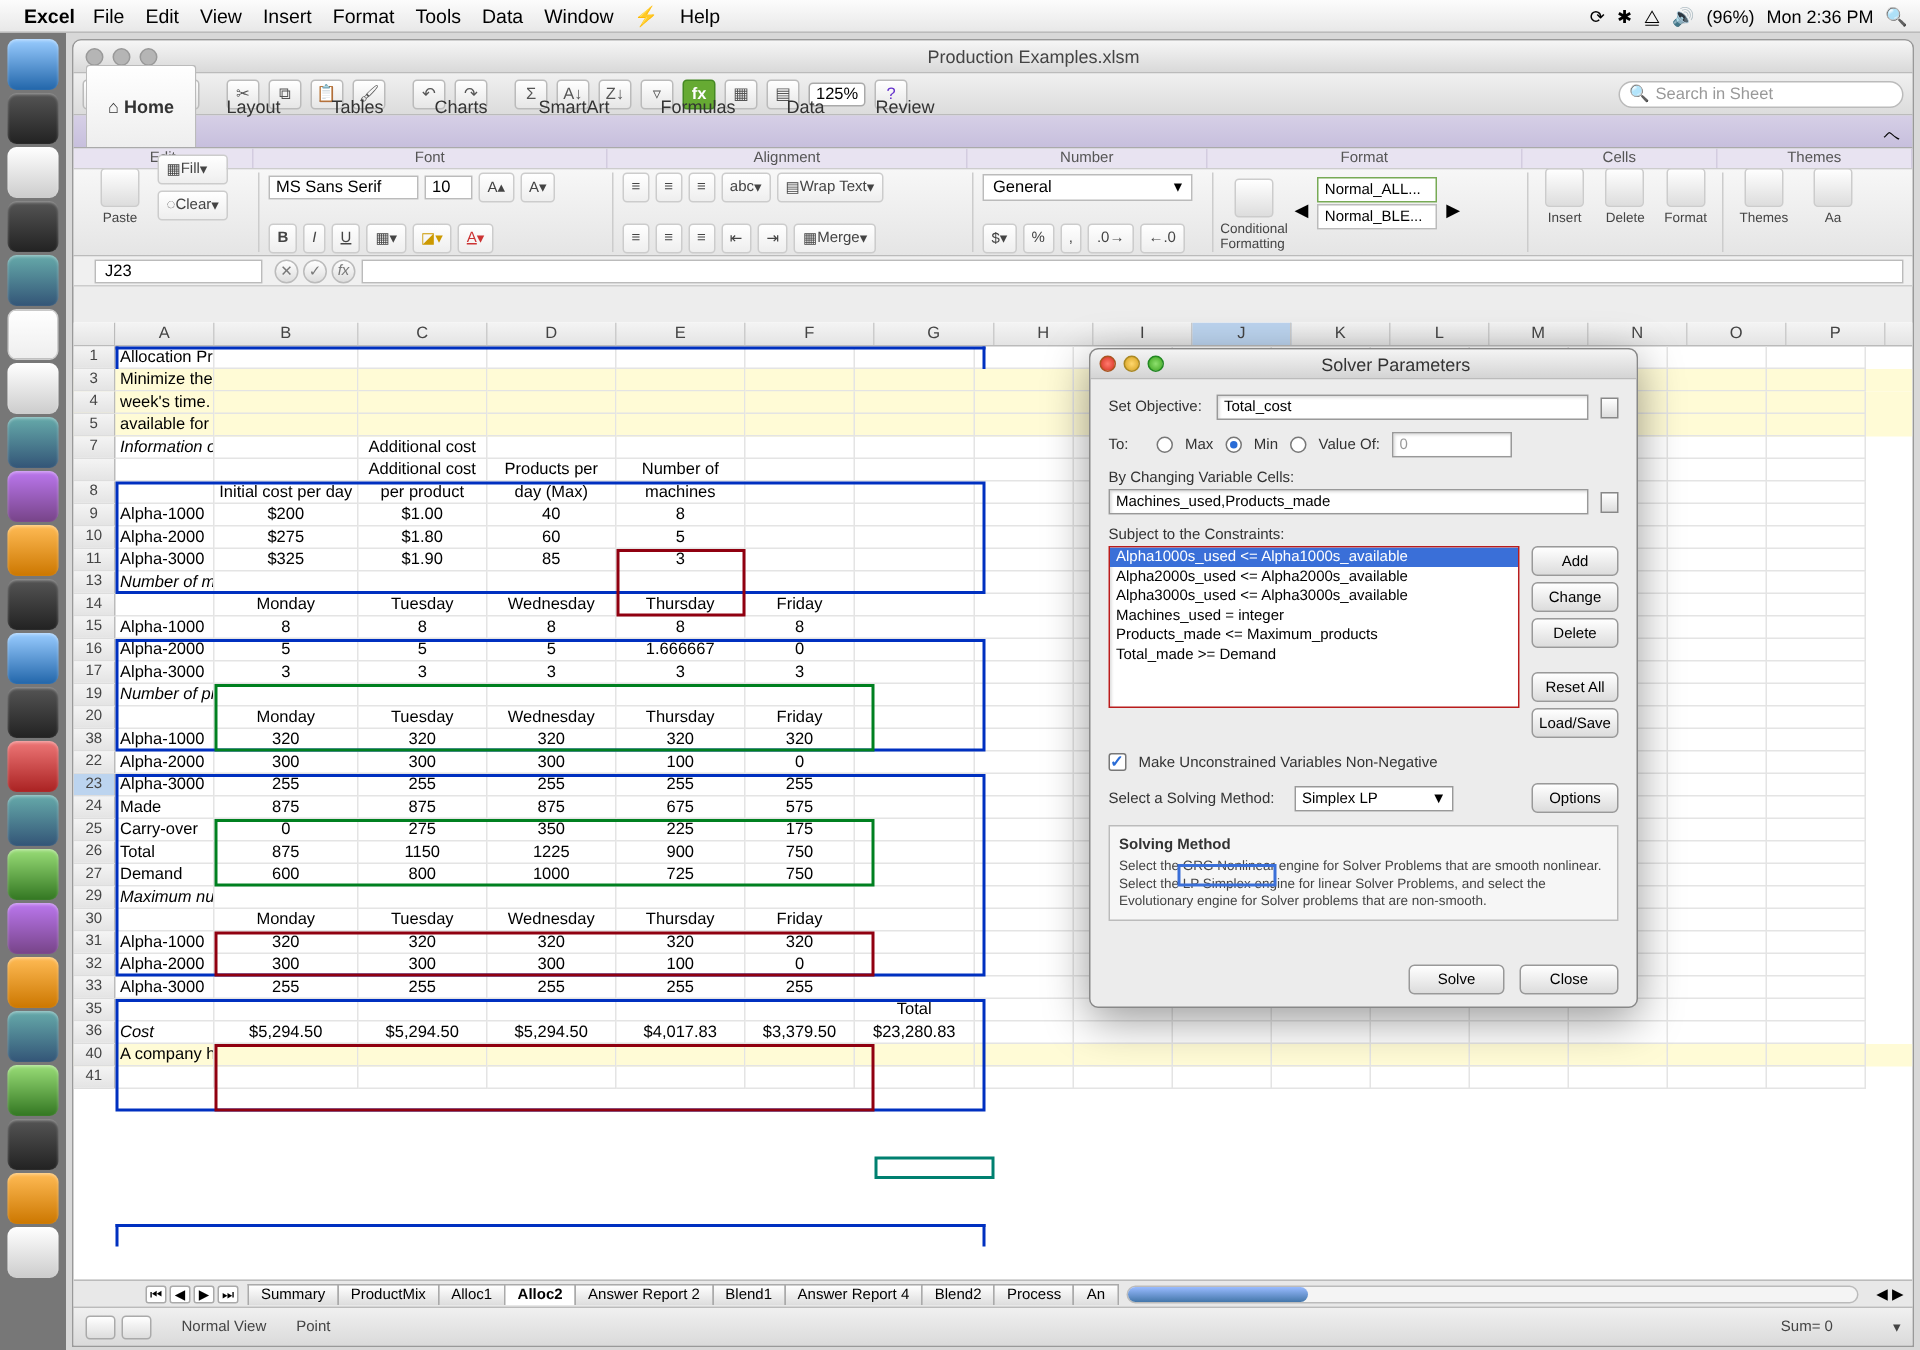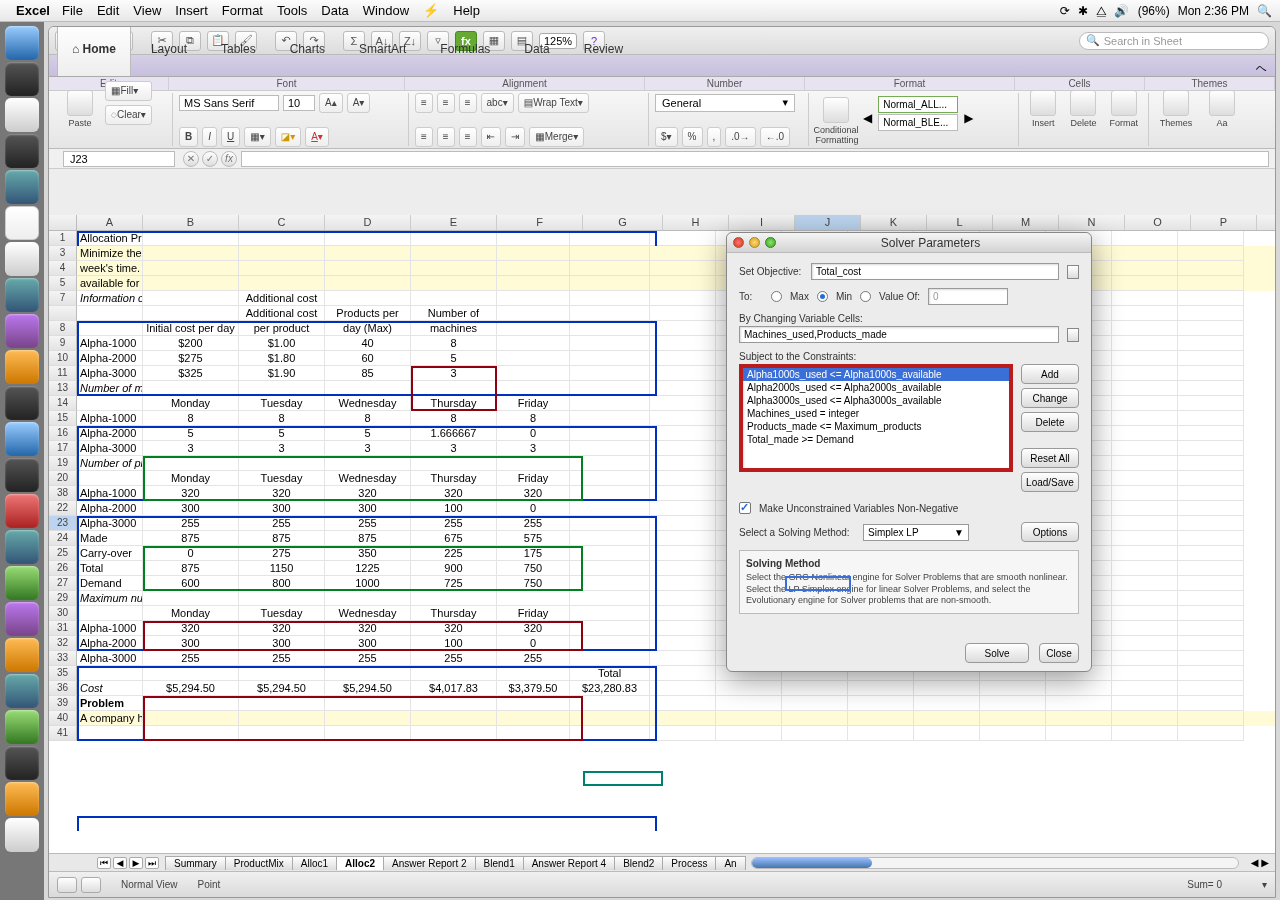--- a/index.html
+++ b/index.html
@@ -149,21 +149,21 @@
   box-shadow:inset 1px 1px 2px rgba(0,0,0,.15);}
 .solver .rowline{display:flex;align-items:center;gap:8px;margin-bottom:8px;}
 .radio{width:11px;height:11px;border:1px solid #777;border-radius:50%;display:inline-block;
   background:#fff;position:relative;}
 .radio.checked::after{content:"";position:absolute;left:2px;top:2px;width:5px;height:5px;
   border-radius:50%;background:#2a6cd6;}
 .checkbox{width:12px;height:12px;border:1px solid #777;background:#fff;display:inline-block;
   position:relative;border-radius:2px;}
 .checkbox.checked::after{content:"✓";position:absolute;left:0;top:-2px;color:#2a6cd6;
   font-size:11px;font-weight:bold;}
-.solver .constraints{border:4px solid #b91c1c;background:#fff;height:108px;overflow:auto;
+.solver .constraints{border:1px solid #b91c1c;background:#fff;height:108px;overflow:auto;
   font-size:10px;box-shadow:inset 1px 1px 2px rgba(0,0,0,.15);}
 .solver .constraints div{padding:1px 4px;}
 .solver .constraints div.sel{background:#3a6fd8;color:#fff;}
 .solver .sbtn{width:58px;height:20px;border:1px solid #999;border-radius:4px;
   background:linear-gradient(#fff,#dcdcdc);font-size:10px;display:flex;align-items:center;
   justify-content:center;}
 .solver .select{border:1px solid #999;background:#fff;padding:2px 4px;width:106px;
   display:flex;justify-content:space-between;align-items:center;}
 .solver .desc{border:1px solid #bbb;background:#f6f6f6;padding:6px;font-size:9px;color:#444;
   line-height:1.3;margin-top:6px;}
@@ -218,20 +218,26 @@
   <div class="dicon p"></div>
   <div class="dicon o"></div>
   <div class="dicon"></div>
   <div class="dicon g"></div>
   <div class="dicon s"></div>
   <div class="dicon o"></div>
   <div class="dicon c"></div>
 </div>
 
 <div class="excel">
+  <div class="titlebar">
+    <span class="tbbtn"></span>
+    <span class="tbbtn"></span>
+    <span class="tbbtn"></span>
+    <span class="ttext">Production Examples.xlsm</span>
+  </div>
 
   <div class="toolbar1">
     <span class="tbtn">▥</span>
     <span class="tbtn">💾</span>
     <span class="tbtn">⎙</span>
     <span style="width:6px;"></span>
     <span class="tbtn">✂</span>
     <span class="tbtn">⧉</span>
     <span class="tbtn">📋</span>
     <span class="tbtn">🖌</span>
@@ -340,21 +346,21 @@
         <span class="rbtn">%</span>
         <span class="rbtn">,</span>
         <span class="rbtn">.0→</span>
         <span class="rbtn">←.0</span>
       </div>
     </div>
     <div class="rgroup" style="width:210px;">
       <div class="row" style="align-items:flex-start;">
         <div class="bigbtn">
           <div class="bicon"></div>
-          <span style="text-align:right;">Conditional Formatting</span>
+          <span style="text-align:left;">Conditional Formatting</span>
         </div>
         <span style="font-size:12px;margin:16px 2px 0;">◀</span>
         <div>
           <div class="stylebox">Normal_ALL...</div>
           <div class="stylebox" style="border-color:#bbb;">Normal_BLE...</div>
         </div>
         <span style="font-size:12px;margin:16px 2px 0;">▶</span>
       </div>
     </div>
     <div class="rgroup" style="width:130px;">
@@ -1000,39 +1006,20 @@
           <div class="cell cH"></div>
           <div class="cell cI"></div>
           <div class="cell cJ"></div>
           <div class="cell cK"></div>
           <div class="cell cL"></div>
           <div class="cell cM"></div>
           <div class="cell cN"></div>
           <div class="cell cO"></div>
           <div class="cell cP"></div>
         </div>
-        <div class="row">
-          <div class="rh">39</div>
-          <div class="cell cA bold">Problem</div>
-          <div class="cell cB"></div>
-          <div class="cell cC"></div>
-          <div class="cell cD"></div>
-          <div class="cell cE"></div>
-          <div class="cell cF"></div>
-          <div class="cell cG"></div>
-          <div class="cell cH"></div>
-          <div class="cell cI"></div>
-          <div class="cell cJ"></div>
-          <div class="cell cK"></div>
-          <div class="cell cL"></div>
-          <div class="cell cM"></div>
-          <div class="cell cN"></div>
-          <div class="cell cO"></div>
-          <div class="cell cP"></div>
-        </div>
         <div class="row" style="background: rgb(255, 251, 214);">
           <div class="rh">40</div>
           <div class="cell cA" style="background: rgb(255, 251, 214);">A company has three different types of machines that all make the same product.  Each machine has</div>
           <div class="cell cB" style="background: rgb(255, 251, 214);"></div>
           <div class="cell cC" style="background: rgb(255, 251, 214);"></div>
           <div class="cell cD" style="background: rgb(255, 251, 214);"></div>
           <div class="cell cE" style="background: rgb(255, 251, 214);"></div>
           <div class="cell cF" style="background: rgb(255, 251, 214);"></div>
           <div class="cell cG" style="background: rgb(255, 251, 214);"></div>
           <div class="cell cH" style="background: rgb(255, 251, 214);"></div>
@@ -1190,15 +1177,15 @@
       <div style="flex:1;"></div>
       <div class="sbtn">Options</div>
     </div>
     <div class="desc">
       <div class="h">Solving Method</div>
       <span>Select the GRG Nonlinear engine for Solver Problems that are smooth nonlinear. Select the LP Simplex engine for linear Solver Problems, and select the Evolutionary engine for Solver problems that are non-smooth.</span>
     </div>
   </div>
   <div class="footer">
     <div class="sbtn" style="width:64px;">Solve</div>
-    <div class="sbtn" style="width:40px;">Close</div>
+    <div class="sbtn" style="width:66px;">Close</div>
   </div>
 </div>
 
 </body></html>

